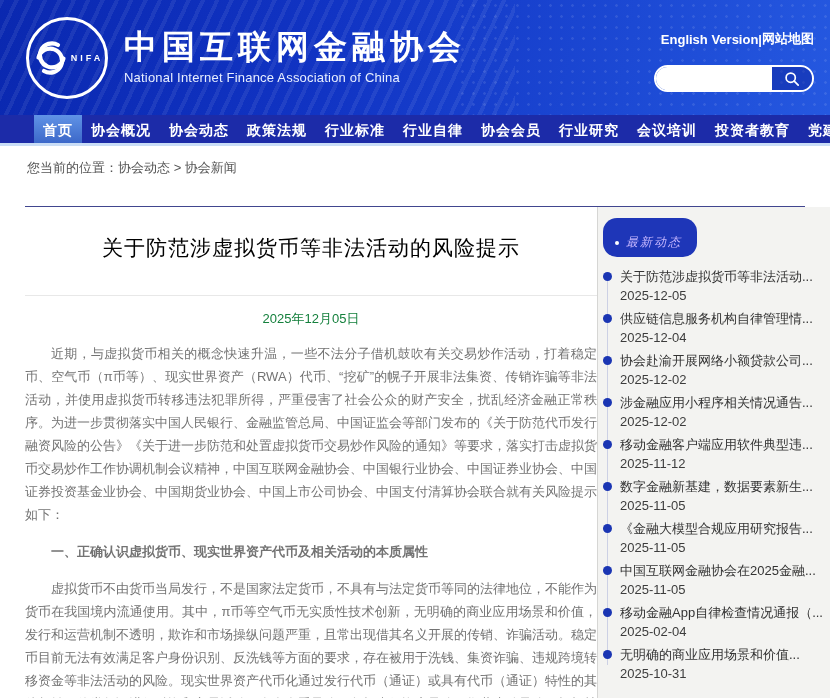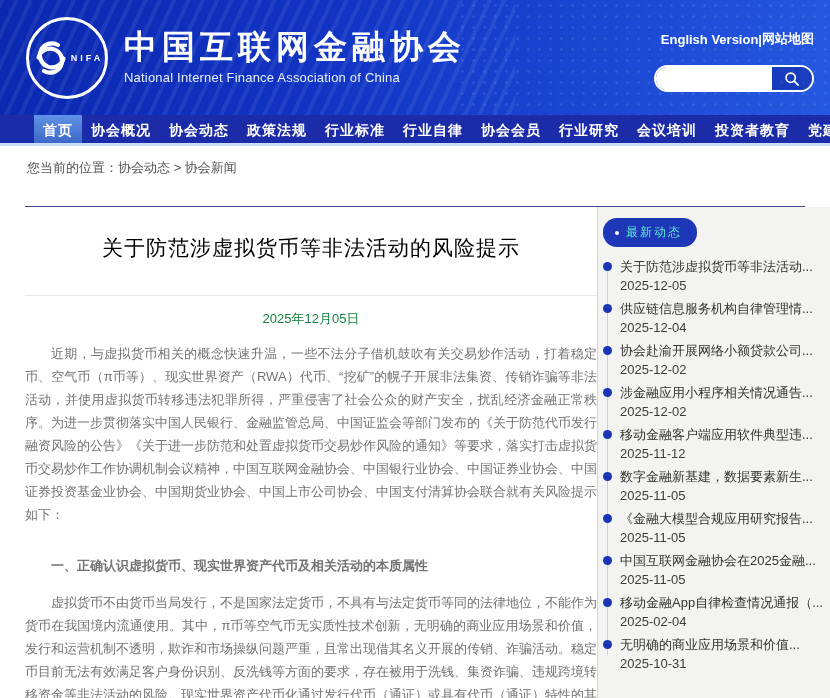--- a/index.html
+++ b/index.html
@@ -46,27 +46,27 @@
   .crumb-link { cursor:pointer; }
   
   .content { display:flex; align-items:stretch; height:509px; }
   .main { width:572px; margin-left:25px; }
   .article-title { text-align:center; font-size:21px; color:#000000; margin-top:27px;
     font-weight:normal; letter-spacing:1px; }
   .title-rule { border-bottom:1px solid #e8e8e8; margin-top:33px; }
   .article-date { text-align:center; font-size:13px; color:#15803d; padding:14px 0 2px; }
   .article-body p { margin:12px 0 0; font-size:13px; line-height:23px; color:#737373;
     text-align:justify; text-indent:2em; }
-  .article-body p.section-heading { font-weight:bold; margin-top:28px; }
+  .article-body p.section-heading { font-weight:bold; margin-top:14px; }
   .article-body p.para2 { margin-top:14px; }
   
   .sidebar { width:233px; margin-left:auto; background:#f3f3f1; border-left:1px solid #d6d6d4;
     padding:9px 6px 0 5px; position:relative; }
-  .badge { display:inline-flex; align-items:center; gap:7px; background:#1e36b8; color:#5eead4;
-    font-size:12px; padding:6px 15px 6px 12px; border-radius:14px; margin:2px 0 8px 0; letter-spacing:2px; }
+  .badge { display:inline-flex; align-items:center; gap:7px; background:#1e36b8; color:#c4b5fd;
+    font-size:12px; padding:16px 15px 6px 12px; border-radius:14px; margin:2px 0 8px 0; letter-spacing:2px;font-style:italic; }
   .badge-dot { width:4px; height:4px; background:#fff; border-radius:50%; flex:none; }
   .news-list { position:relative; margin-top:4px; }
   .news-list::before { content:""; position:absolute; left:4px; top:8px; bottom:16px;
     width:1px; background:#ccd0e4; }
   .news-item { position:relative; padding-left:17px; margin-bottom:8px; cursor:pointer; }
   .news-item::before { content:""; position:absolute; left:0; top:3px; width:9px; height:9px;
     border-radius:50%; background:#1a35b3; }
   .news-title { font-size:13px; color:#333; line-height:16px; }
   .news-date { font-size:13px; color:#3c3c3c; margin-top:3px; line-height:15px; }
 </style>

